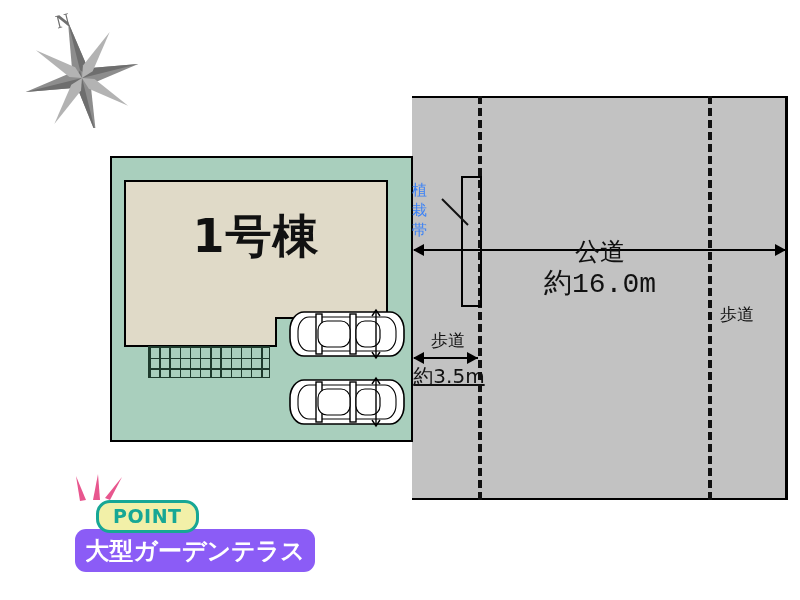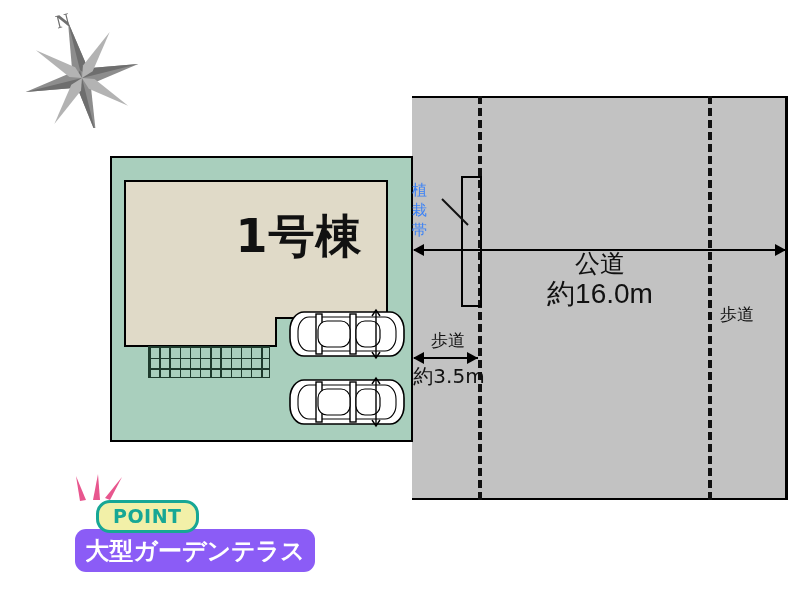--- a/index.html
+++ b/index.html
@@ -87,21 +87,20 @@
   #bldg-label {
     left: 124px; top: 206px;
     width: 264px;
     text-align: center;
     font-size: 46px;
     font-weight: bold;
     color: #111;
     letter-spacing: 1px;
     z-index: 5;
     font-family: "DejaVu Sans", "Liberation Sans", sans-serif;
-    margin-left: 43px;
   }
 
   
   #terrace {
     left: 148px; top: 346px;
     width: 122px; height: 32px;
     border: 1.5px solid #1d3a2c;
     box-sizing: border-box;
     background:
       repeating-linear-gradient(to right, #1d3a2c 0 1.5px, transparent 1.5px 10.2px),
@@ -147,44 +146,45 @@
     color: #3b82f6;
     font-family: "DejaVu Sans", "Liberation Sans", sans-serif;
   }
   #plant-leader {
     left: 441px; top: 198px;
     width: 30px; height: 30px;
   }
 
   
   #road-label {
-    left: 500px; top: 248px;
+    left: 500px; top: 239px;
     width: 200px;
     text-align: center;
     color: #111;
-    font-family: Liberation Sans, sans-serif;
+    font-family: Liberation Mono, monospace;
   }
   #road-label .ln1 { font-size: 25px; line-height: 30px; }
   #road-label .ln2 { font-size: 28px; line-height: 32px; }
 
   #walk-left-label {
     left: 417px; top: 329px;
     width: 62px;
     text-align: center;
     font-size: 17px;
     color: #111;
     font-family: "DejaVu Sans", "Liberation Sans", sans-serif;
   }
   #walk-left-dim {
     left: 411px; top: 363px;
     width: 76px;
     text-align: center;
     font-size: 20px;
     color: #111;
     font-family: "DejaVu Sans", "Liberation Sans", sans-serif;
+    text-decoration: underline;
   }
   #walk-right-label {
     left: 720px; top: 303px;
     font-size: 17px;
     color: #111;
     font-family: "DejaVu Sans", "Liberation Sans", sans-serif;
   }
 
   
   #sparkles { left: 72px; top: 474px; width: 60px; height: 32px; }

